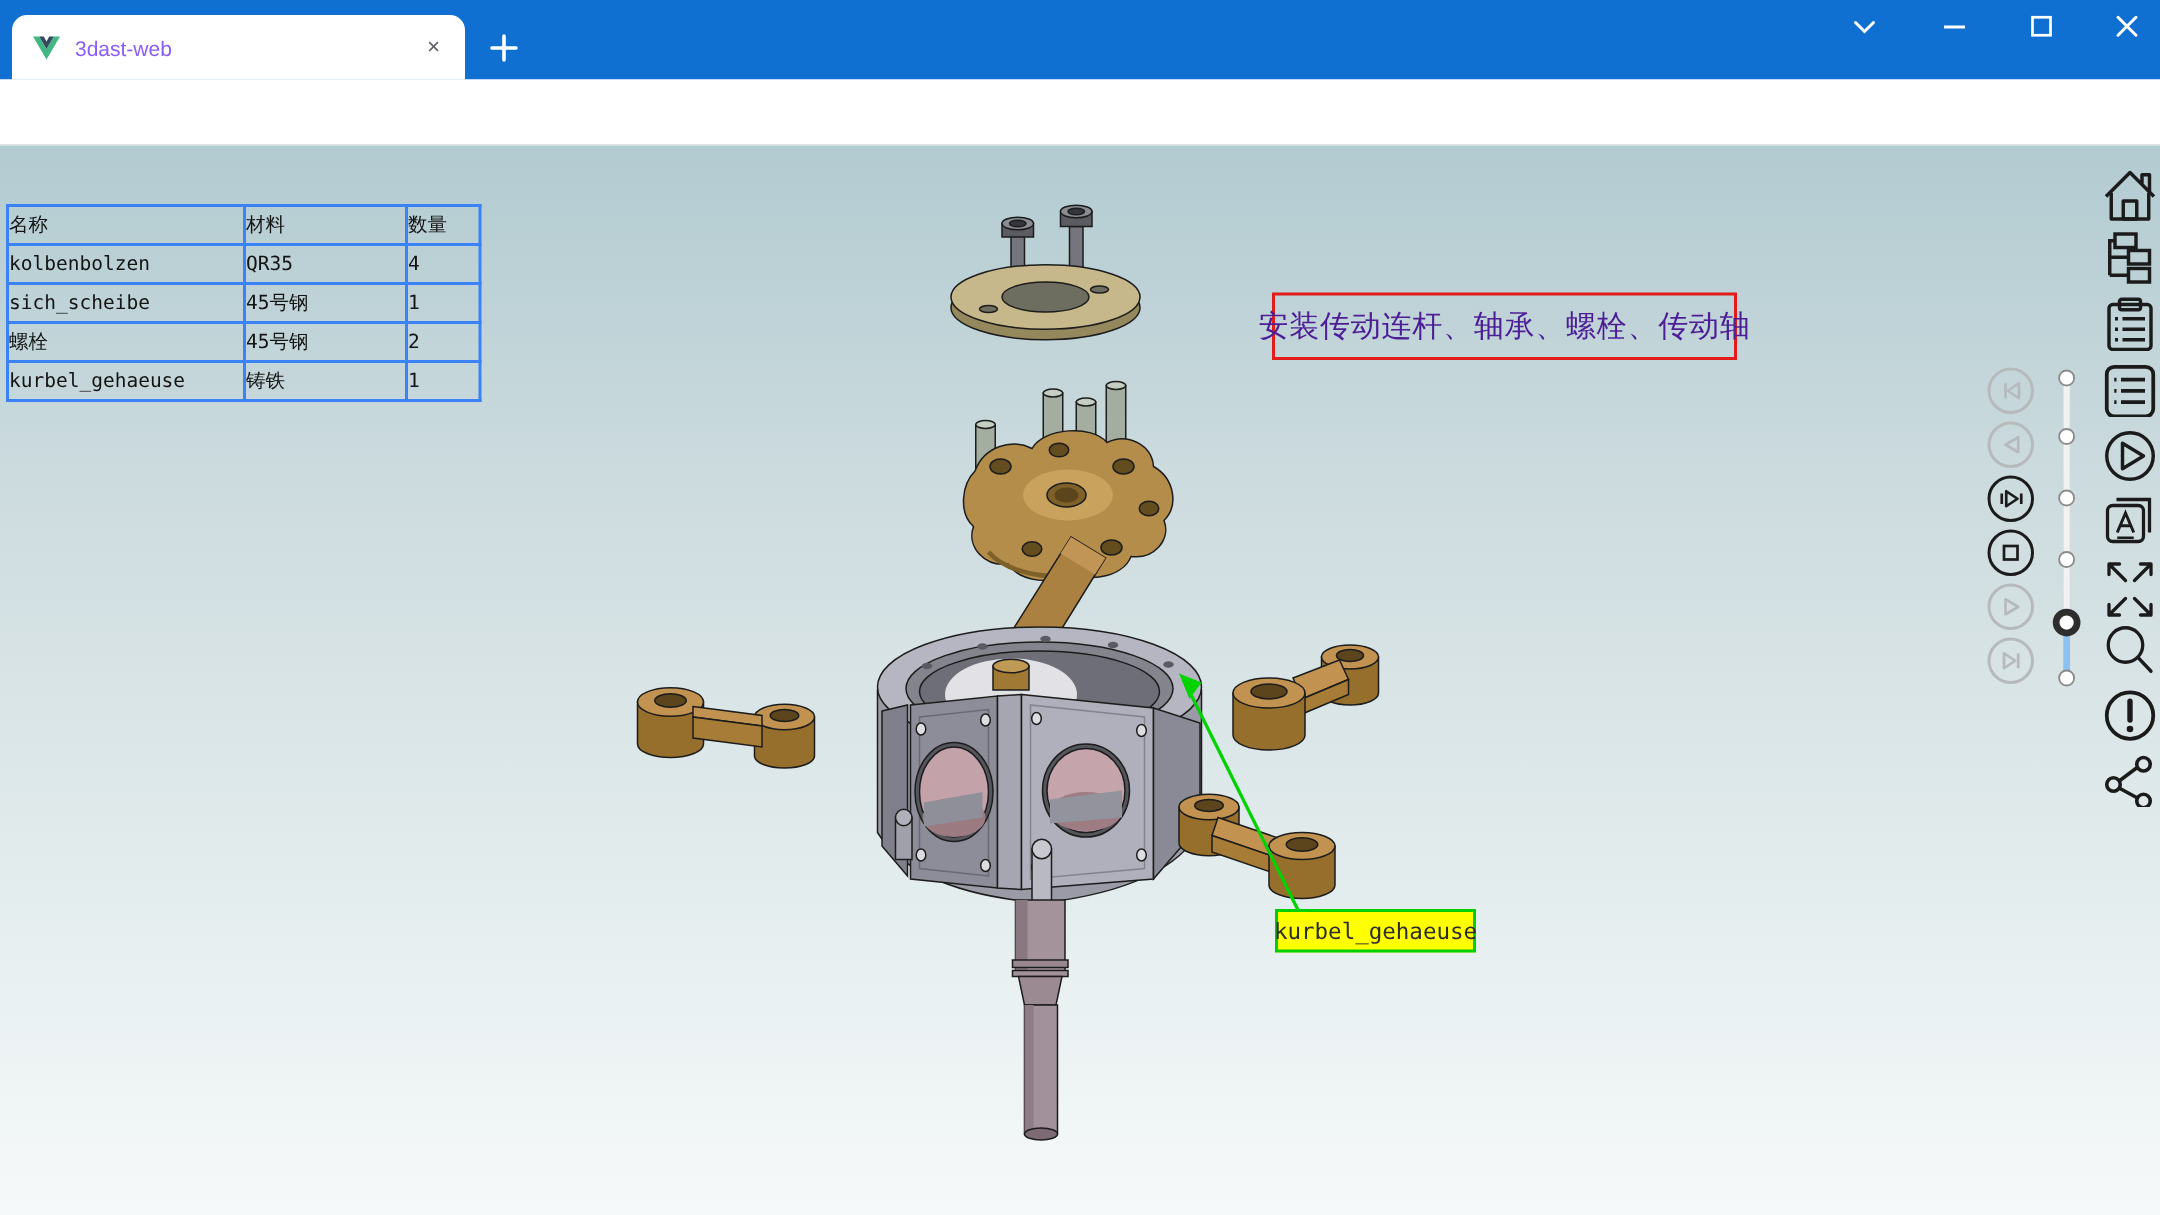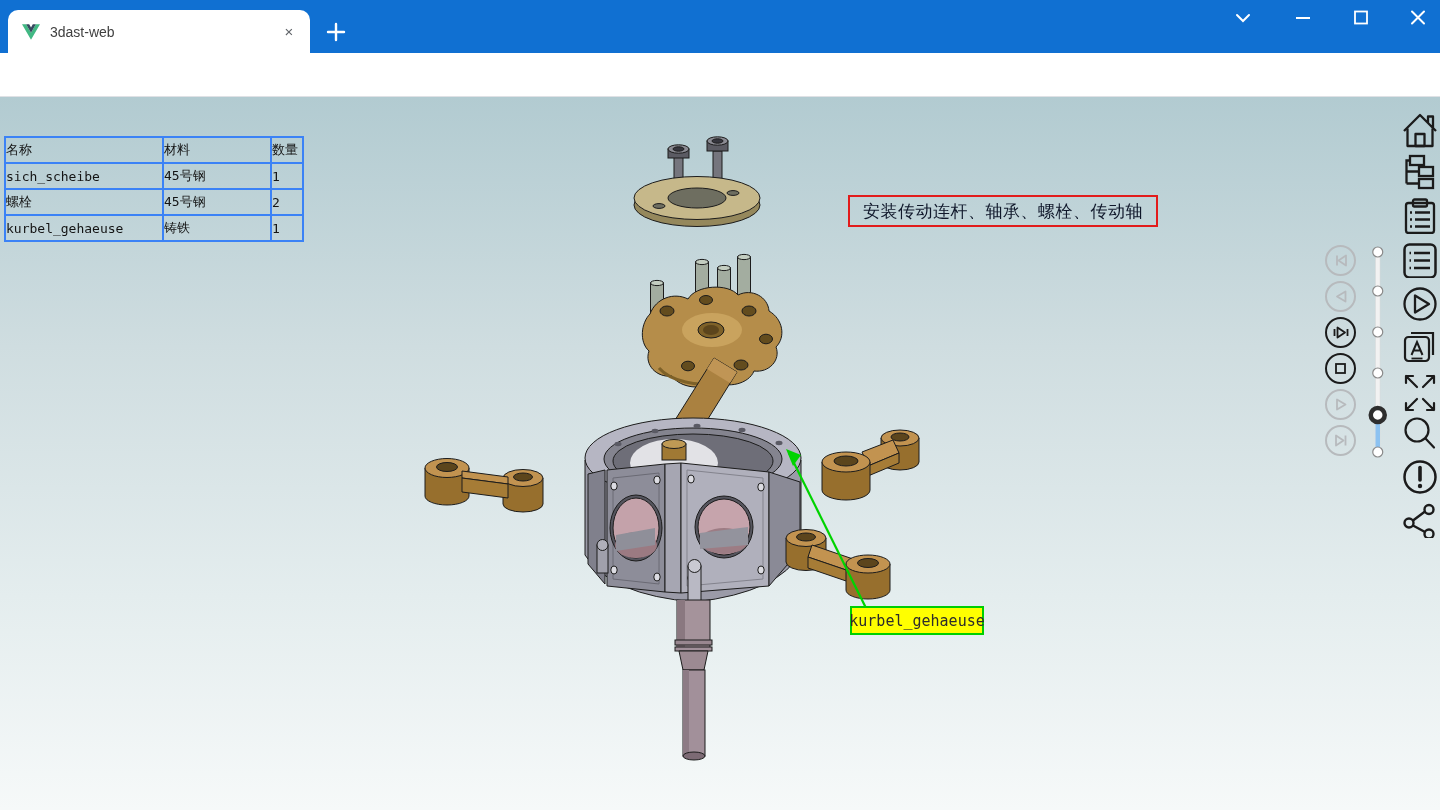--- a/index.html
+++ b/index.html
@@ -3,45 +3,45 @@
 <meta charset="utf-8">
 <style>
   * { margin:0; padding:0; box-sizing:border-box; }
   html,body { width:1440px; height:810px; overflow:hidden; font-family:"Liberation Sans", sans-serif; background:#fff; }
   .abs { position:absolute; }
 
   
   #titlebar { top:0; left:0; width:1440px; height:53px; background:#1070d2; }
   #tab { left:8px; top:10px; width:302px; height:43px; background:#fff; border-radius:10px 10px 0 0;
          display:flex; align-items:center; padding:0 12px 0 14px; }
-  #tab-title { font-size:14px; color:#404040; margin-left:10px; flex:1; white-space:nowrap; overflow:hidden; }
+  #tab-title { font-size:14px; color:#8b5cf6; margin-left:10px; flex:1; white-space:nowrap; overflow:hidden; }
   #tab-close { width:18px; height:18px; color:#5f6368; font-size:15px; line-height:18px; text-align:center; border-radius:50%; }
   .winbtn { top:6px; width:22px; height:24px; }
   #newtab-btn { left:322px; top:18px; width:28px; height:28px; }
 
   #toolbar { top:53px; left:0; width:1440px; height:44px; background:#fff; border-bottom:1px solid #dfe1e5; }
   #omnibox { left:140px; top:59px; width:1130px; height:33px; background:#eef1f3; border-radius:17px;
              display:flex; align-items:center; padding-left:16px; }
   #security-label { font-size:15px; color:#5f6368; margin-left:8px; }
   .omni-divider { width:1px; height:18px; background:#c0c4c9; margin:0 12px 0 12px; }
   #url-text { font-size:15px; color:#202124; letter-spacing:.2px; white-space:nowrap; }
 
   
   #viewer { top:97px; left:0; width:1440px; height:713px;
             background:linear-gradient(#b2cbd1 0%, #cfdde0 35%, #e4edee 70%, #f6f9f9 100%); }
 
   
   #bom-table { left:4px; top:136px; border-collapse:collapse; font-family:"DejaVu Sans Mono", monospace;
                font-size:13px; color:#141414; }
   #bom-table td { border:2px solid #3b82f6; height:26px; padding:0 0; background:transparent; }
-  .col-name { width:158px; } .col-mat { width:108px; } .col-qty { width:32px; }
-
-  
-  #step-note { left:848px; top:195px; width:310px; height:32px; border:2px solid #e21b1b;
-               color:#0f172a; font-size:17px; letter-spacing:.5px; display:flex; align-items:center; justify-content:center; white-space:nowrap; }
+  .col-name { width:158px; } .col-mat { width:108px; } .col-qty { width:49px; }
+
+  
+  #step-note { left:848px; top:195px; width:310px; height:45px; border:2px solid #e21b1b;
+               color:#4c1d95; font-size:20px; letter-spacing:.5px; display:flex; align-items:center; justify-content:center; white-space:nowrap; }
   #part-label { left:850px; top:606px; width:134px; height:29px; background:#ffff00; border:2px solid #00cf00;
                 color:#2c2c2c; font-family:"DejaVu Sans Mono", monospace; font-size:15px;
                 display:flex; align-items:center; justify-content:center; }
 
   
   .side-icon { left:1402px; width:36px; height:36px; }
 
   
   .pbtn { left:1325px; width:31px; height:31px; border-radius:50%; border:2px solid #1b1b1b;
           display:flex; align-items:center; justify-content:center; background:transparent; }
@@ -299,20 +299,25 @@
 </svg>
 
 <table class="abs" id="bom-table">
   <tbody>
       <tr>
     <td class="col-name">名称</td>
     <td class="col-mat">材料</td>
     <td class="col-qty">数量</td>
   </tr>
   <tr>
+        <td>kolbenbolzen</td>
+        <td>QR35</td>
+        <td>4</td>
+      </tr>
+  <tr>
         <td>sich_scheibe</td>
         <td>45号钢</td>
         <td>1</td>
       </tr>
   <tr>
         <td>螺栓</td>
         <td>45号钢</td>
         <td>2</td>
       </tr>
   <tr>

